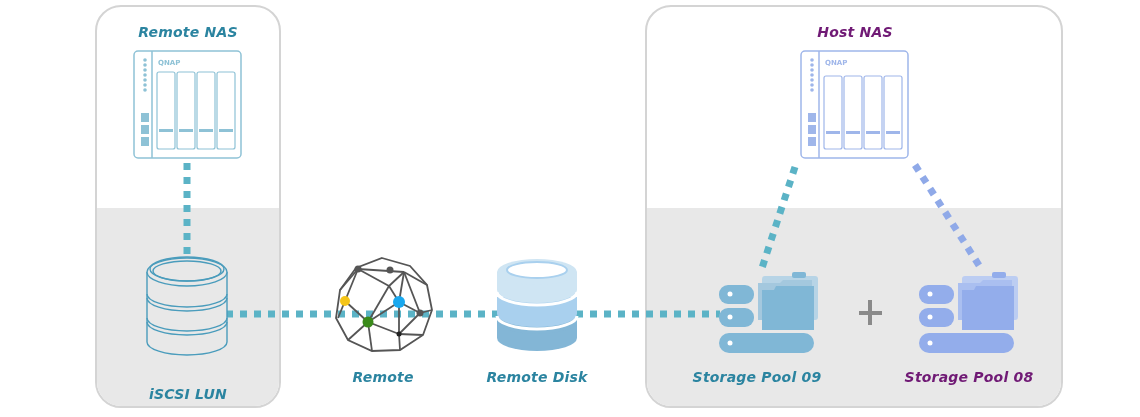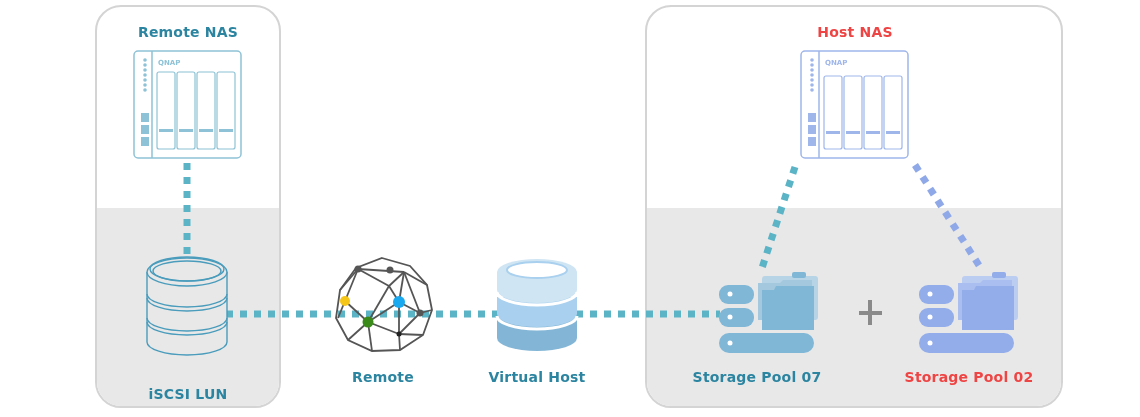--- a/index.html
+++ b/index.html
@@ -6,23 +6,23 @@
   body { width: 1140px; height: 417px; position: relative; overflow: hidden;
          font-family: "DejaVu Sans", sans-serif; }
   .panel { position: absolute; border: 2px solid #d4d4d4; border-radius: 26px;
            overflow: hidden; background: #ffffff; box-sizing: border-box; }
   .panel .lower { position: absolute; left: 0; right: 0; bottom: 0; background: #e8e8e8; }
   #panel-remote { left: 95px; top: 5px; width: 186px; height: 403px; }
   #panel-remote .lower { top: 201px; }
   #panel-host { left: 645px; top: 5px; width: 418px; height: 403px; }
   #panel-host .lower { top: 201px; }
   .label { position: absolute; font-weight: bold; font-size: 14px; text-align: center;
-           white-space: nowrap; transform: translateX(-50%); letter-spacing: 0.2px; }
+           white-space: nowrap; transform: translateX(-50%); letter-spacing: 0.2px; font-style: italic; }
   .teal { color: #2b84a0; }
-  .blue { color: #ef4444; }
+  .blue { color: #701a75; }
   svg.overlay { position: absolute; left: 0; top: 0; }
 </style>
 </head>
 <body>
 
 <div class="panel" id="panel-remote">
   <div class="lower"></div>
 </div>
 <div class="panel" id="panel-host">
   <div class="lower"></div>
@@ -193,15 +193,15 @@
         <circle cx="930" cy="317" r="2.5"></circle>
         <circle cx="930" cy="343" r="2.5"></circle>
       </g>
   </g>
 </svg>
 
 <div class="label teal" style="left:188px; top:24px;">Remote NAS</div>
 <div class="label blue" style="left:855px; top:24px;">Host NAS</div>
 <div class="label teal" style="left:188px; top:386px;">iSCSI LUN</div>
 <div class="label teal" style="left:383px; top:369px;">Remote</div>
-<div class="label teal" style="left:537px; top:369px;">Virtual Host</div>
-<div class="label teal" style="left:757px; top:369px;">Storage Pool 07</div>
-<div class="label blue" style="left:969px; top:369px;">Storage Pool 02</div>
+<div class="label teal" style="left:537px; top:369px;">Remote Disk</div>
+<div class="label teal" style="left:757px; top:369px;">Storage Pool 09</div>
+<div class="label blue" style="left:969px; top:369px;">Storage Pool 08</div>
 
 </body></html>

